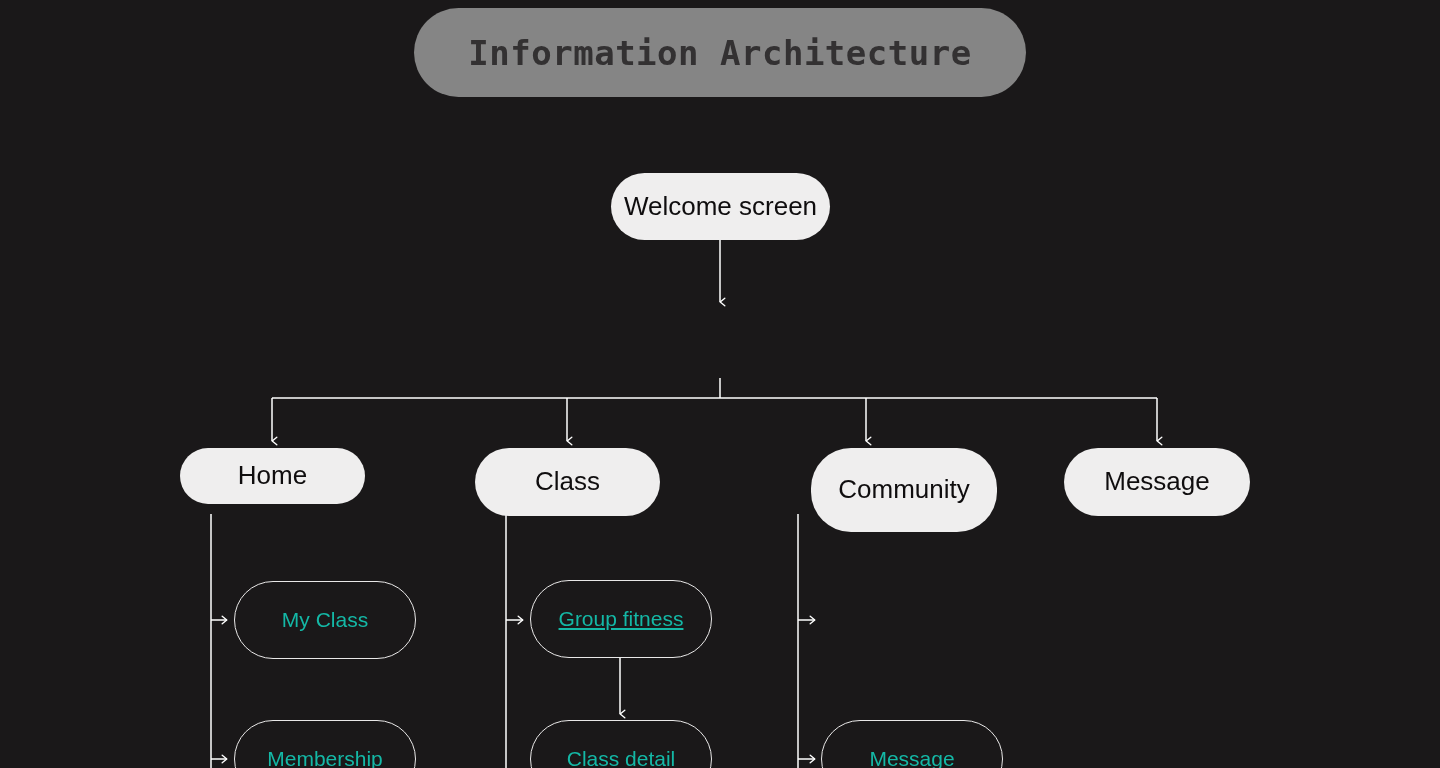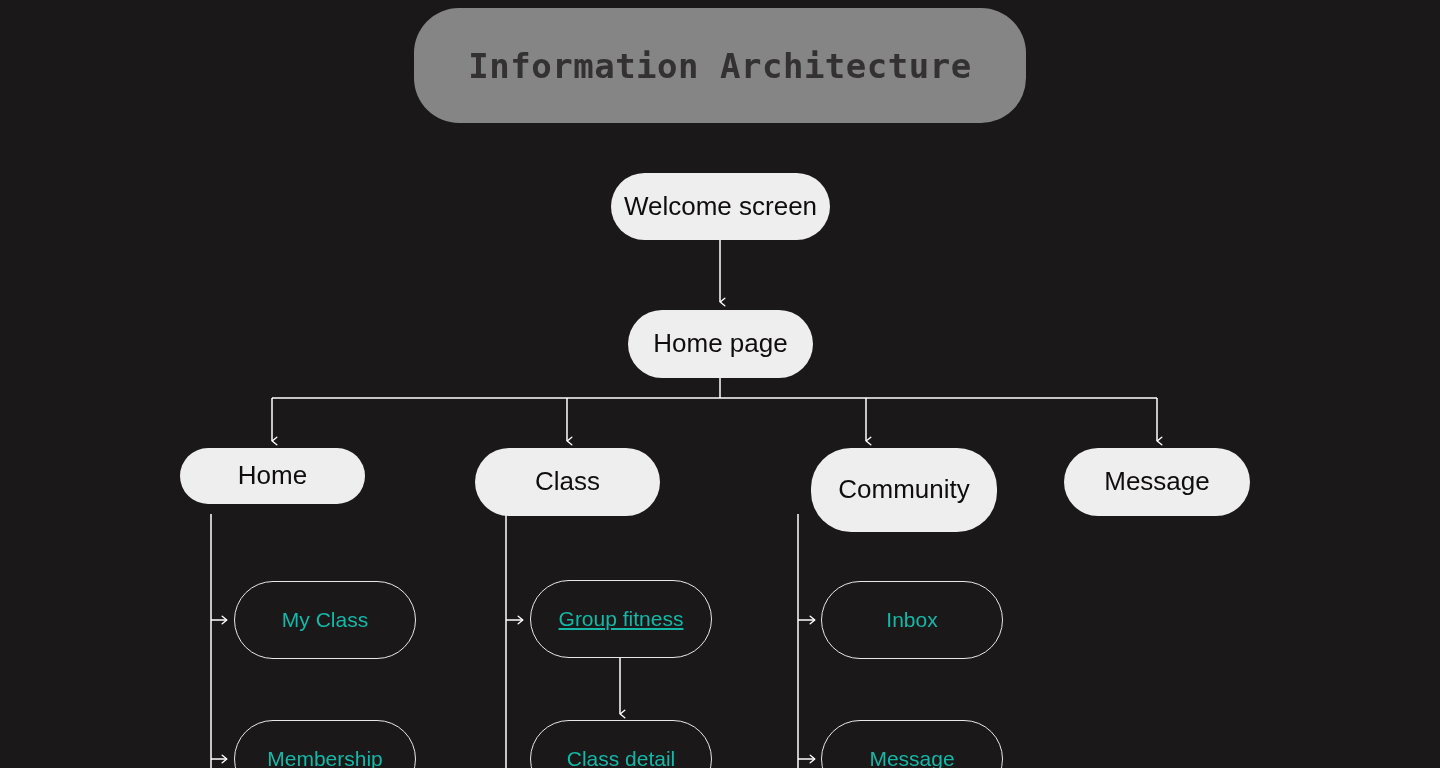--- a/index.html
+++ b/index.html
@@ -21,21 +21,21 @@
     width: 1440px;
     height: 768px;
   }
 
   
   .title-pill {
     position: absolute;
     left: 414px;
     top: 8px;
     width: 612px;
-    height: 115px;
+    height: 89px;
     background: #858585;
     border-radius: 45px;
     display: flex;
     align-items: center;
     justify-content: center;
     box-sizing: border-box;
   }
   .title-text {
     font-family: "DejaVu Sans Mono", monospace;
     font-size: 34px;
@@ -125,46 +125,40 @@
       <line x1="798" y1="514" x2="798" y2="768"></line>
       <line x1="798" y1="620" x2="815" y2="620" marker-end="url(#arrowRight)"></line>
       <line x1="798" y1="759" x2="815" y2="759" marker-end="url(#arrowRight)"></line>
     </g>
   </svg>
 
   <div class="node solid" style="left:611px; top:173px; width:219px; height:67px;">
     <span class="node-label">Welcome screen</span>
   </div>
 
-  <div class="node solid" style="left:628px; top:310px; width:185px; height:68px;">
-    <span class="node-label">Home page</span>
-  </div>
 
   <div class="node solid" style="left:180px; top:448px; width:185px; height:56px;">
     <span class="node-label">Home</span>
   </div>
   <div class="node solid" style="left:475px; top:448px; width:185px; height:68px;align-items:center;">
     <span class="node-label">Class</span>
   </div>
   <div class="node solid" style="left:811px; top:448px; width:186px; height:84px;">
     <span class="node-label">Community</span>
   </div>
   <div class="node solid" style="left:1064px; top:448px; width:186px; height:68px;">
     <span class="node-label">Message</span>
   </div>
 
   <div class="node outline" style="left:234px; top:581px; width:182px; height:78px;">
     <span class="node-label">My Class</span>
   </div>
   <div class="node outline" style="left:530px; top:580px; width:182px; height:78px;text-decoration:underline;">
     <span class="node-label">Group fitness</span>
   </div>
-  <div class="node outline" style="left:821px; top:581px; width:182px; height:78px;">
-    <span class="node-label">Inbox</span>
-  </div>
 
   <div class="node outline" style="left:234px; top:720px; width:182px; height:78px;">
     <span class="node-label">Membership</span>
   </div>
   <div class="node outline" style="left:530px; top:720px; width:182px; height:78px;">
     <span class="node-label">Class detail</span>
   </div>
   <div class="node outline" style="left:821px; top:720px; width:182px; height:78px;">
     <span class="node-label">Message</span>
   </div>

